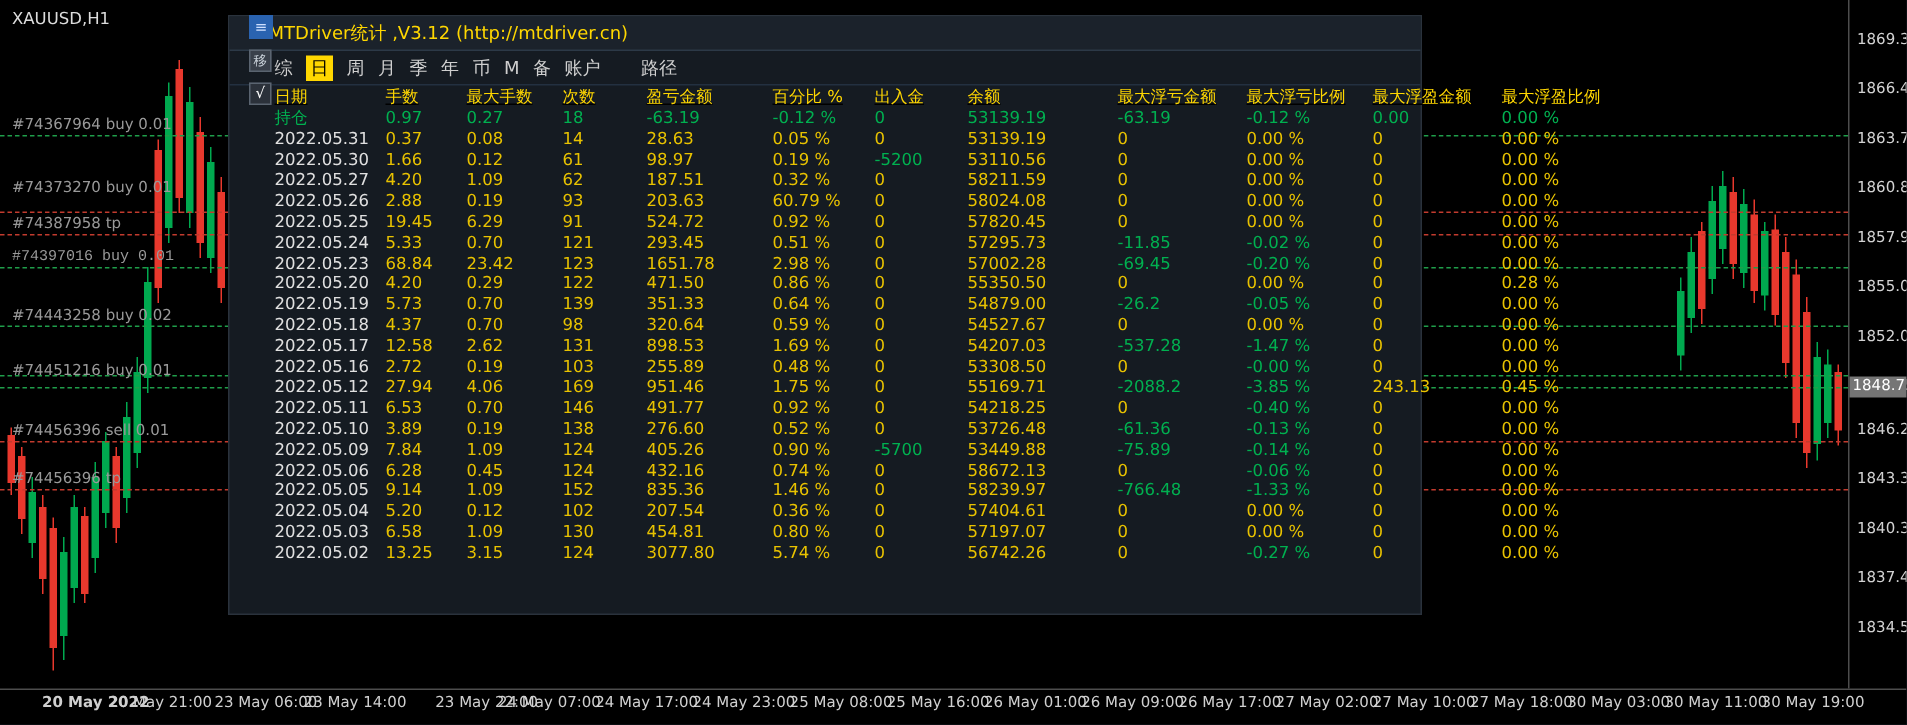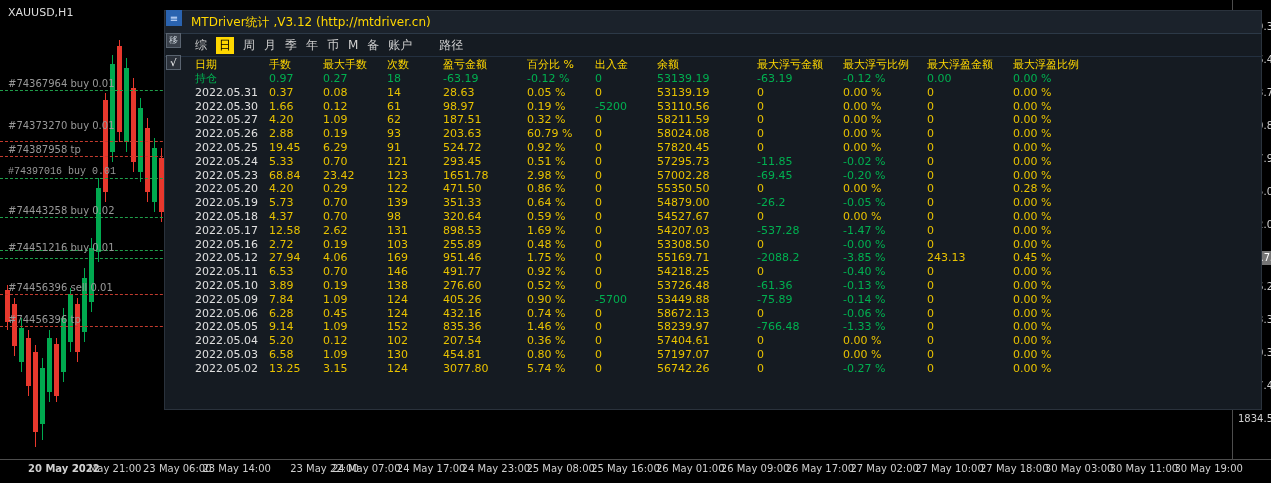--- a/index.html
+++ b/index.html
@@ -16,33 +16,33 @@
   .dash-red{border-top:1px dashed #c23b2e;}
   .order-label{position:absolute;left:8px;color:#999;font-size:10px;white-space:nowrap;z-index:3;}
   .axis-v{position:absolute;left:1232px;top:0;width:1px;height:459px;background:#4d4d4d;z-index:5;}
   .axis-h{position:absolute;left:0;top:459px;width:1271px;height:1px;background:#4d4d4d;z-index:5;}
   .price-label{position:absolute;left:1238px;color:#d2d2d2;font-size:10px;z-index:5;}
   .cur-price{position:absolute;left:1233px;width:37px;height:14px;background:#757575;color:#fff;
     font-size:10px;line-height:14px;padding-left:2px;z-index:6;}
   .time-label{position:absolute;top:463px;color:#cfcfcf;font-size:10px;white-space:nowrap;z-index:5;}
   .time-label.bold{font-weight:bold;}
   
-  .panel{position:absolute;left:164px;top:10px;width:1098px;height:400px;background:#151b22;
+  .panel{position:absolute;left:152px;top:10px;width:796px;height:400px;background:#151b22;
     border:1px solid #2a323c;box-sizing:border-box;z-index:10;}
   .titlebar{height:22px;background:#1b222b;border-bottom:1px solid #2c3947;display:flex;
     align-items:center;padding-left:26px;color:#ffd700;font-size:12px;}
   .menubar{height:22px;display:flex;align-items:center;gap:9px;padding-left:30px;
     color:#cfcfcf;font-size:12px;border-bottom:1px solid #233040;}
   .tab{cursor:default;}
   .tab.active{background:#ffd700;color:#000;padding:0 3px;}
   .tab.path{margin-left:18px;}
   .stats{position:absolute;left:0;top:46px;right:0;}
   .trow{display:grid;grid-template-columns:74px 54px 64px 56px 84px 68px 62px 100px 86px 84px 86px 90px;
     padding-left:30px;height:13.8px;line-height:13.8px;font-size:11px;white-space:nowrap;}
-  .trow.header{height:15px;line-height:15px;}
+  .trow.header{height:15px;line-height:15px;text-decoration:underline;}
   .trow.total{margin-top:2px;border-top:1px solid #8a8a1e;border-bottom:1px solid #8a8a1e;
     height:16px;line-height:16px;}
   .c-head{color:#ffd700;}
   .c-yellow{color:#e8c200;}
   .c-green{color:#00b050;}
   .c-date{color:#e0e0e0;}
   
   .side-btn{position:absolute;z-index:11;display:flex;align-items:center;justify-content:center;
     box-sizing:border-box;cursor:default;}
   .btn-blue{left:166px;top:10px;width:16px;height:16px;background:#2a63b0;color:#cfe0ff;font-size:10px;}

